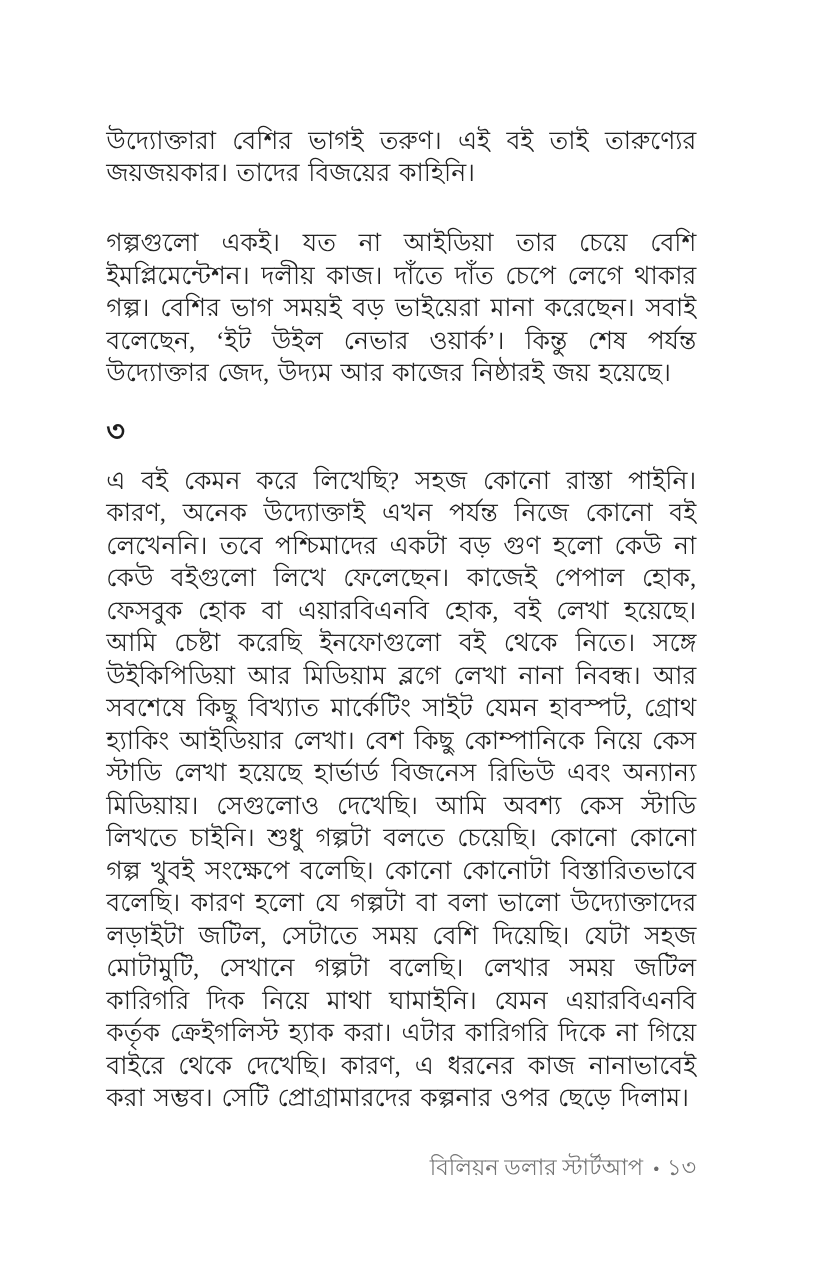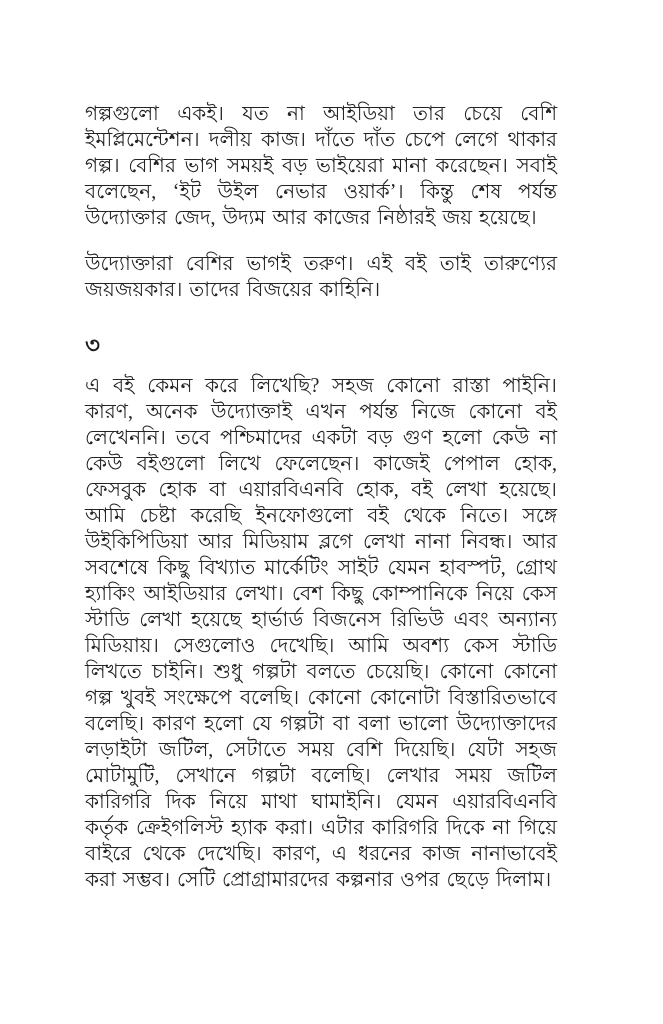--- a/index.html
+++ b/index.html
@@ -56,23 +56,26 @@
     font-size: 15px;
     color: #6b6b6b;
   }
 </style>
 </head>
 <body>
 
 <div class="page">
 
   <div class="text-block">
+    <p class="para para-2">উদ্যোক্তারা বেশির ভাগই তরুণ। এই বই তাই তারুণ্যের জয়জয়কার। তাদের বিজয়ের কাহিনি।</p>
+
     <p class="para para-1">গল্পগুলো একই। যত না আইডিয়া তার চেয়ে বেশি ইমপ্লিমেন্টেশন। দলীয় কাজ। দাঁতে দাঁত চেপে লেগে থাকার গল্প। বেশির ভাগ সময়ই বড় ভাইয়েরা মানা করেছেন। সবাই বলেছেন, ‘ইট উইল নেভার ওয়ার্ক’। কিন্তু শেষ পর্যন্ত উদ্যোক্তার জেদ, উদ্যম আর কাজের নিষ্ঠারই জয় হয়েছে।</p>
-
-    <p class="para para-2">উদ্যোক্তারা বেশির ভাগই তরুণ। এই বই তাই তারুণ্যের জয়জয়কার। তাদের বিজয়ের কাহিনি।</p>
 
     <h2 class="section-number">৩</h2>
 
     <p class="para para-3">এ বই কেমন করে লিখেছি? সহজ কোনো রাস্তা পাইনি। কারণ, অনেক উদ্যোক্তাই এখন পর্যন্ত নিজে কোনো বই লেখেননি। তবে পশ্চিমাদের একটা বড় গুণ হলো কেউ না কেউ বইগুলো লিখে ফেলেছেন। কাজেই পেপাল হোক, ফেসবুক হোক বা এয়ারবিএনবি হোক, বই লেখা হয়েছে। আমি চেষ্টা করেছি ইনফোগুলো বই থেকে নিতে। সঙ্গে উইকিপিডিয়া আর মিডিয়াম ব্লগে লেখা নানা নিবন্ধ। আর সবশেষে কিছু বিখ্যাত মার্কেটিং সাইট যেমন হাবস্পট, গ্রোথ হ্যাকিং আইডিয়ার লেখা। বেশ কিছু কোম্পানিকে নিয়ে কেস স্টাডি লেখা হয়েছে হার্ভার্ড বিজনেস রিভিউ এবং অন্যান্য মিডিয়ায়। সেগুলোও দেখেছি। আমি অবশ্য কেস স্টাডি লিখতে চাইনি। শুধু গল্পটা বলতে চেয়েছি। কোনো কোনো গল্প খুবই সংক্ষেপে বলেছি। কোনো কোনোটা বিস্তারিতভাবে বলেছি। কারণ হলো যে গল্পটা বা বলা ভালো উদ্যোক্তাদের লড়াইটা জটিল, সেটাতে সময় বেশি দিয়েছি। যেটা সহজ মোটামুটি, সেখানে গল্পটা বলেছি। লেখার সময় জটিল কারিগরি দিক নিয়ে মাথা ঘামাইনি। যেমন এয়ারবিএনবি কর্তৃক ক্রেইগলিস্ট হ্যাক করা। এটার কারিগরি দিকে না গিয়ে বাইরে থেকে দেখেছি। কারণ, এ ধরনের কাজ নানাভাবেই করা সম্ভব। সেটি প্রোগ্রামারদের কল্পনার ওপর ছেড়ে দিলাম।</p>
   </div>
 
+  <div class="footer">
+    <span>বিলিয়ন ডলার স্টার্টআপ</span><span class="bullet">•</span><span>১৩</span>
+  </div>
 
 </div>
 
 </body></html>

